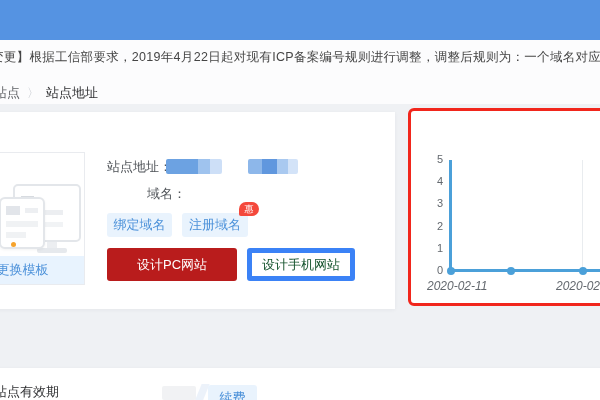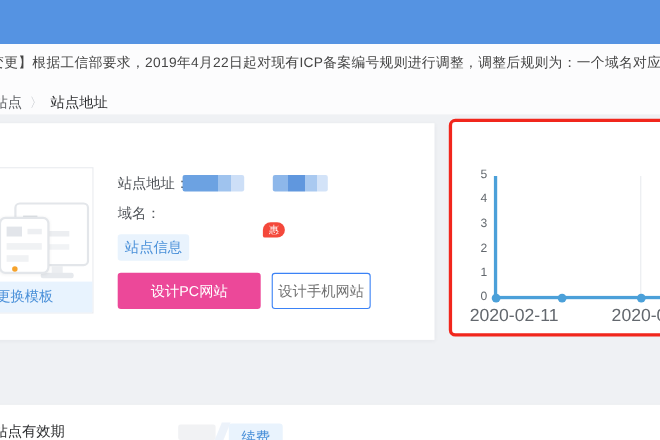--- a/index.html
+++ b/index.html
@@ -36,28 +36,28 @@
   .field-label { position:absolute; left:147px; font-size:13px; color:#4F5358; }
   .blur { position:absolute; top:47px; height:15px; border-radius:2px; }
   .blur.g1 { left:206px; width:56px; background:linear-gradient(90deg,#6CA2E2 0%,#6CA2E2 58%,#9FC3EE 58%,#9FC3EE 78%,#CDDFF7 78%); }
   .blur.g2 { left:288px; width:50px; background:linear-gradient(90deg,#8DB7EA 0%,#8DB7EA 28%,#6097DE 28%,#6097DE 58%,#A9C9F0 58%,#A9C9F0 80%,#D3E3F8 80%); }
 
   .btn { display:flex; align-items:center; justify-content:center; font-size:13px; cursor:pointer; border-radius:3px; }
   .btn-ghost { position:absolute; top:101px; height:24px; background:#E9F3FD; color:#4A90D9; }
   .btn-bind { left:147px; width:65px; }
   .btn-reg  { left:222px; width:66px; }
   .badge { position:absolute; left:279px; top:90px; min-width:20px; height:14px; padding:0 4px; background:#F4483B; color:#fff; font-size:9px; line-height:14px; text-align:center; border-radius:8px 8px 8px 2px; }
-  .btn-pc { position:absolute; left:147px; top:136px; width:130px; height:33px; background:#ec4899; color:#fff; }
-  .btn-mobile { position:absolute; left:287px; top:136px; width:90px; height:33px; background:#fff; border:1px solid #3b82f6; color:#737373; }
+  .btn-pc { position:absolute; left:147px; top:136px; width:130px; height:33px; background:#b91c1c; color:#fff; }
+  .btn-mobile { position:absolute; left:287px; top:136px; width:108px; height:33px; background:#fff; border:5px solid #3b82f6; color:#14532d; }
 
   .chart-card { left:408px; top:108px; width:230px; height:198px; border:3px solid #F1261C; border-radius:6px; box-shadow:none; }
   .chart-title { position:absolute; left:20px; top:16px; font-size:14px; font-weight:500; color:#33373D; }
   .chart { position:absolute; left:0; top:0; width:100%; height:100%; }
   .ytick { position:absolute; left:0; width:32px; text-align:right; font-size:11px; color:#63686E; }
-  .xtick { position:absolute; top:168px; font-size:16px; color:#63686E; white-space:nowrap; }
+  .xtick { position:absolute; top:168px; font-size:12px; color:#63686E; white-space:nowrap;font-style:italic; }
   .vaxis { position:absolute; left:38px; top:49px; width:2.5px; height:111px; background:#4BA0D9; }
   .haxis { position:absolute; left:38px; top:158px; width:200px; height:2.5px; background:#4BA0D9; }
   .vgrid { position:absolute; left:171px; top:49px; width:1px; height:110px; background:#E9ECEF; }
   .pt { position:absolute; width:8px; height:8px; border-radius:50%; background:#4BA0D9; }
 
   .validity-card { left:-40px; top:368px; width:680px; height:60px; }
   .v-label { position:absolute; left:34px; top:15px; font-size:13px; font-weight:500; color:#303133; }
   .v-blur { position:absolute; left:202px; top:18px; width:34px; height:14px; background:#F1F2F4; border-radius:2px; }
   .v-slash { position:absolute; left:238px; top:16px; width:8px; height:18px; background:#DCE8F6; opacity:.55; transform:skewX(-22deg); }
   .btn-renew { position:absolute; left:248px; top:17px; width:49px; height:26px; background:#E9F3FD; color:#4A90D9; }
@@ -93,23 +93,24 @@
         <div class="p4"></div>
         <div class="dot-orange"></div>
       </div>
       <div class="tpl-footer">更换模板</div>
     </div>
 
     <div class="field-label" style="top:46px;">站点地址：</div>
     <div class="blur g1"></div>
     <div class="blur g2"></div>
 
-    <div class="field-label" style="top:73px;">域名：</div>
+    <div class="field-label" style="top:73px;margin-left:40px;">域名：</div>
 
-    <div class="btn btn-ghost btn-bind">站点信息</div>
+    <div class="btn btn-ghost btn-bind">绑定域名</div>
+    <div class="btn btn-ghost btn-reg">注册域名</div>
     <div class="badge">惠</div>
 
     <div class="btn btn-pc">设计PC网站</div>
     <div class="btn btn-mobile">设计手机网站</div>
   </div>
 
   <div class="card chart-card">
     <div class="chart">
       <div class="vaxis"></div>
       <div class="vgrid"></div>

